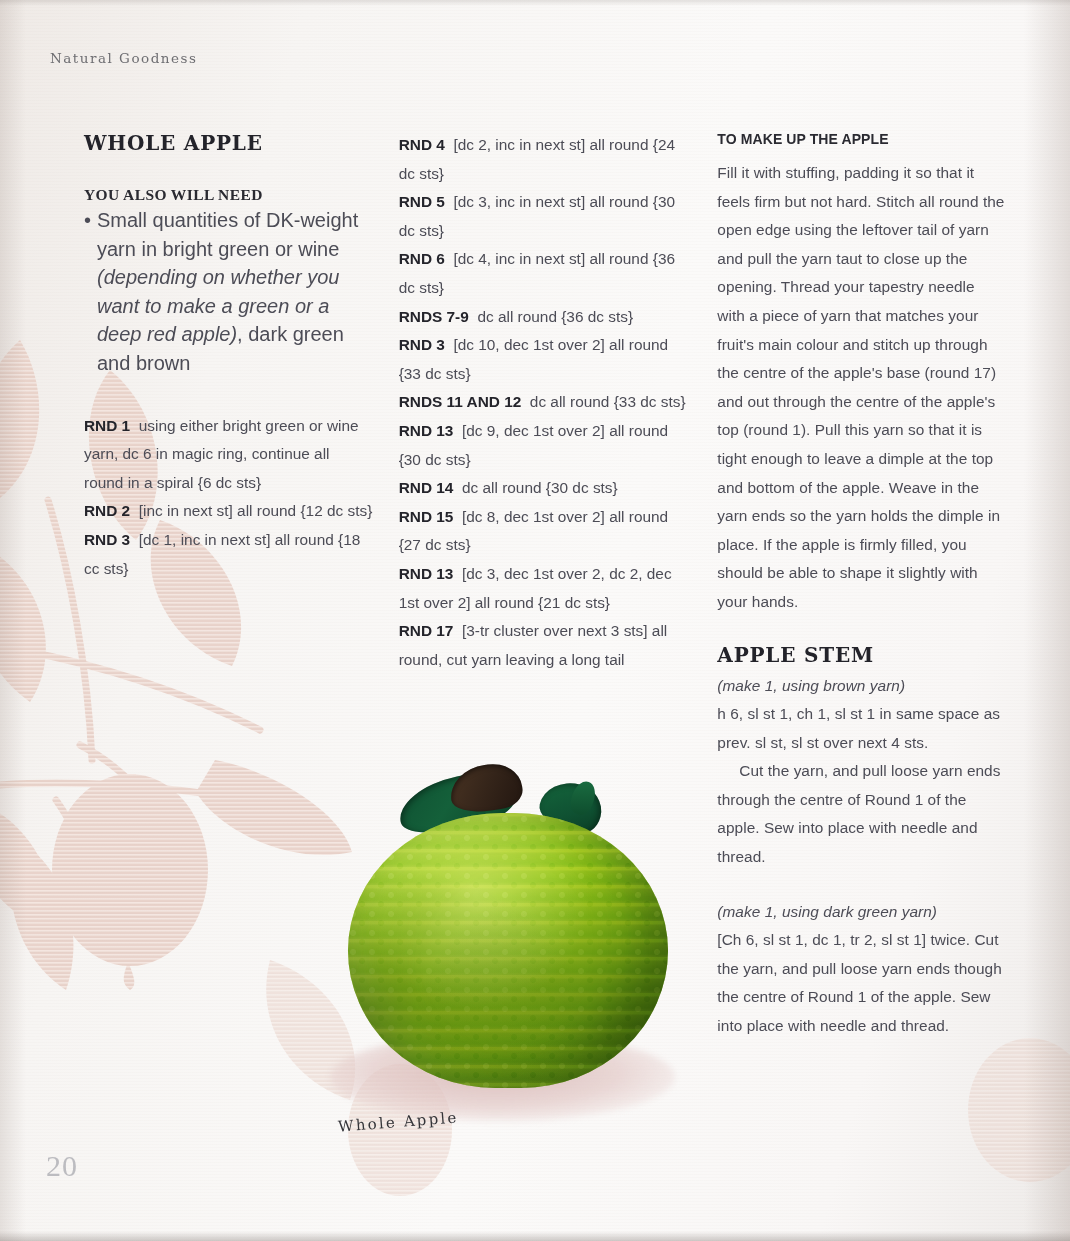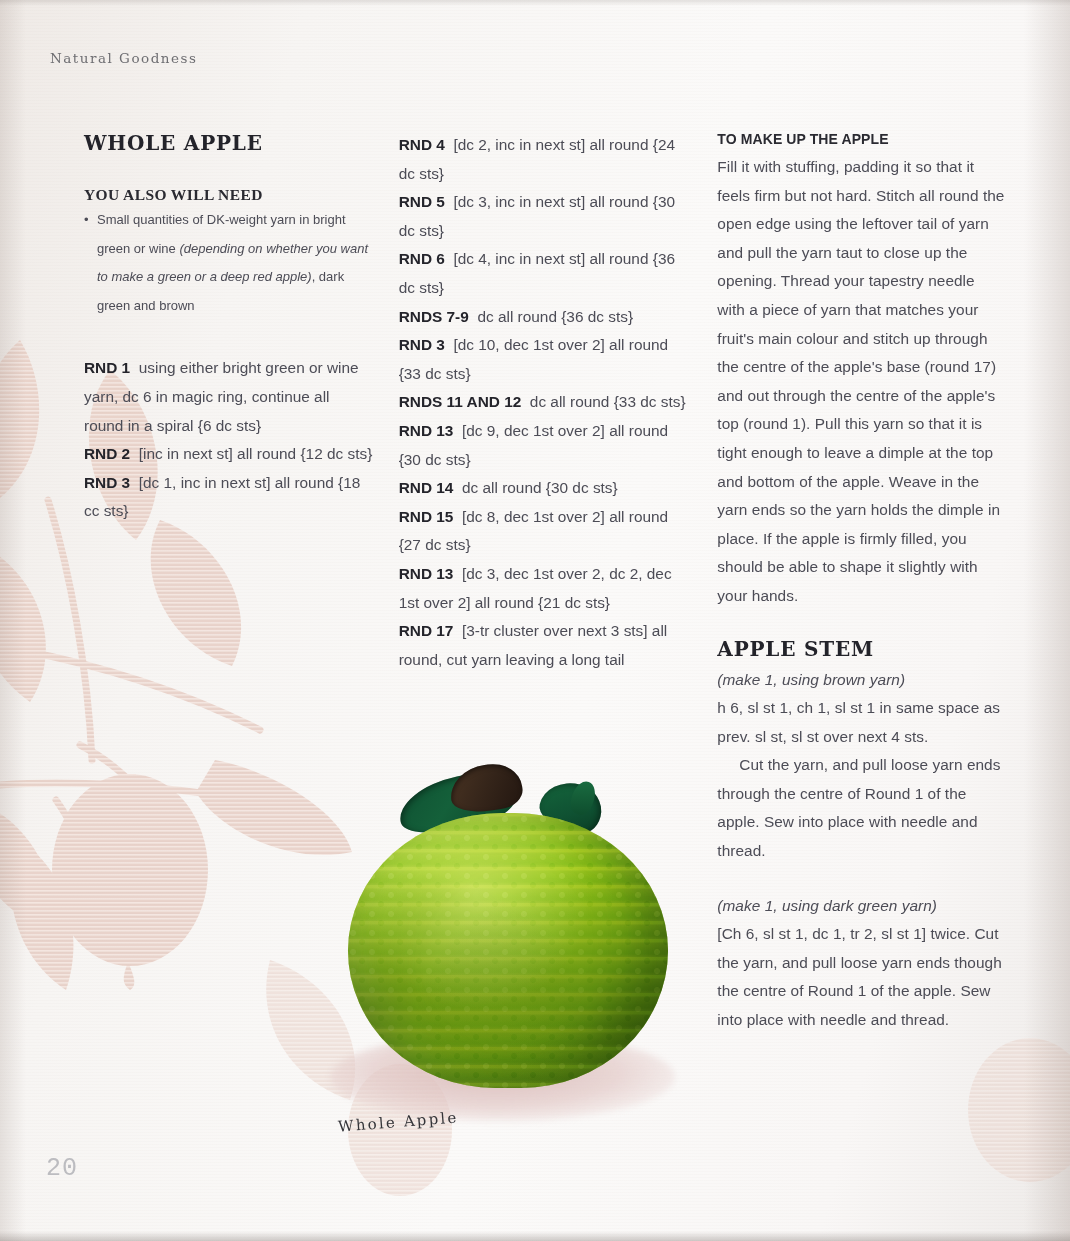--- a/index.html
+++ b/index.html
@@ -114,31 +114,31 @@
     letter-spacing: 0.4px;
     color: #2a2a31;
     margin-bottom: 2px;
   }
   .h-sub-sm {
     font-family: "Liberation Sans", sans-serif;
     font-weight: bold;
     font-size: 14px;
     letter-spacing: 0.1px;
     color: #2a2a31;
-    margin-bottom: 6px;
+    margin-bottom: 12px;
   }
   .body-text {
     font-size: 15.4px;
     line-height: 28.6px;
     color: #4c4c56;
     letter-spacing: 0.05px;
   }
   .bullet-list { list-style: none; }
   .bullet-list li {
-    font-size: 13px;
+    font-size: 20px;
     line-height: 28.6px;
     color: #4c4c56;
     padding-left: 13px;
     position: relative;
   }
   .bullet-list li::before {
     content: "\2022";
     position: absolute;
     left: 0; top: 0;
     color: #4c4c56;
@@ -262,22 +262,22 @@
     font-size: 15px;
     letter-spacing: 2.2px;
     color: #353539;
     transform: rotate(-4.5deg);
   }
 
   
   .folio {
     position: absolute;
     left: 46px; bottom: 58px;
-    font-family: Liberation Mono, monospace;
-    font-size: 25px;
+    font-family: Liberation Serif, serif;
+    font-size: 30px;
     letter-spacing: 1px;
     color: #bcbcc0;
   }
 </style>
 </head>
 <body>
 
 <div class="page">
 
   <svg class="watermark" viewBox="0 0 420 760" xmlns="http://www.w3.org/2000/svg">

